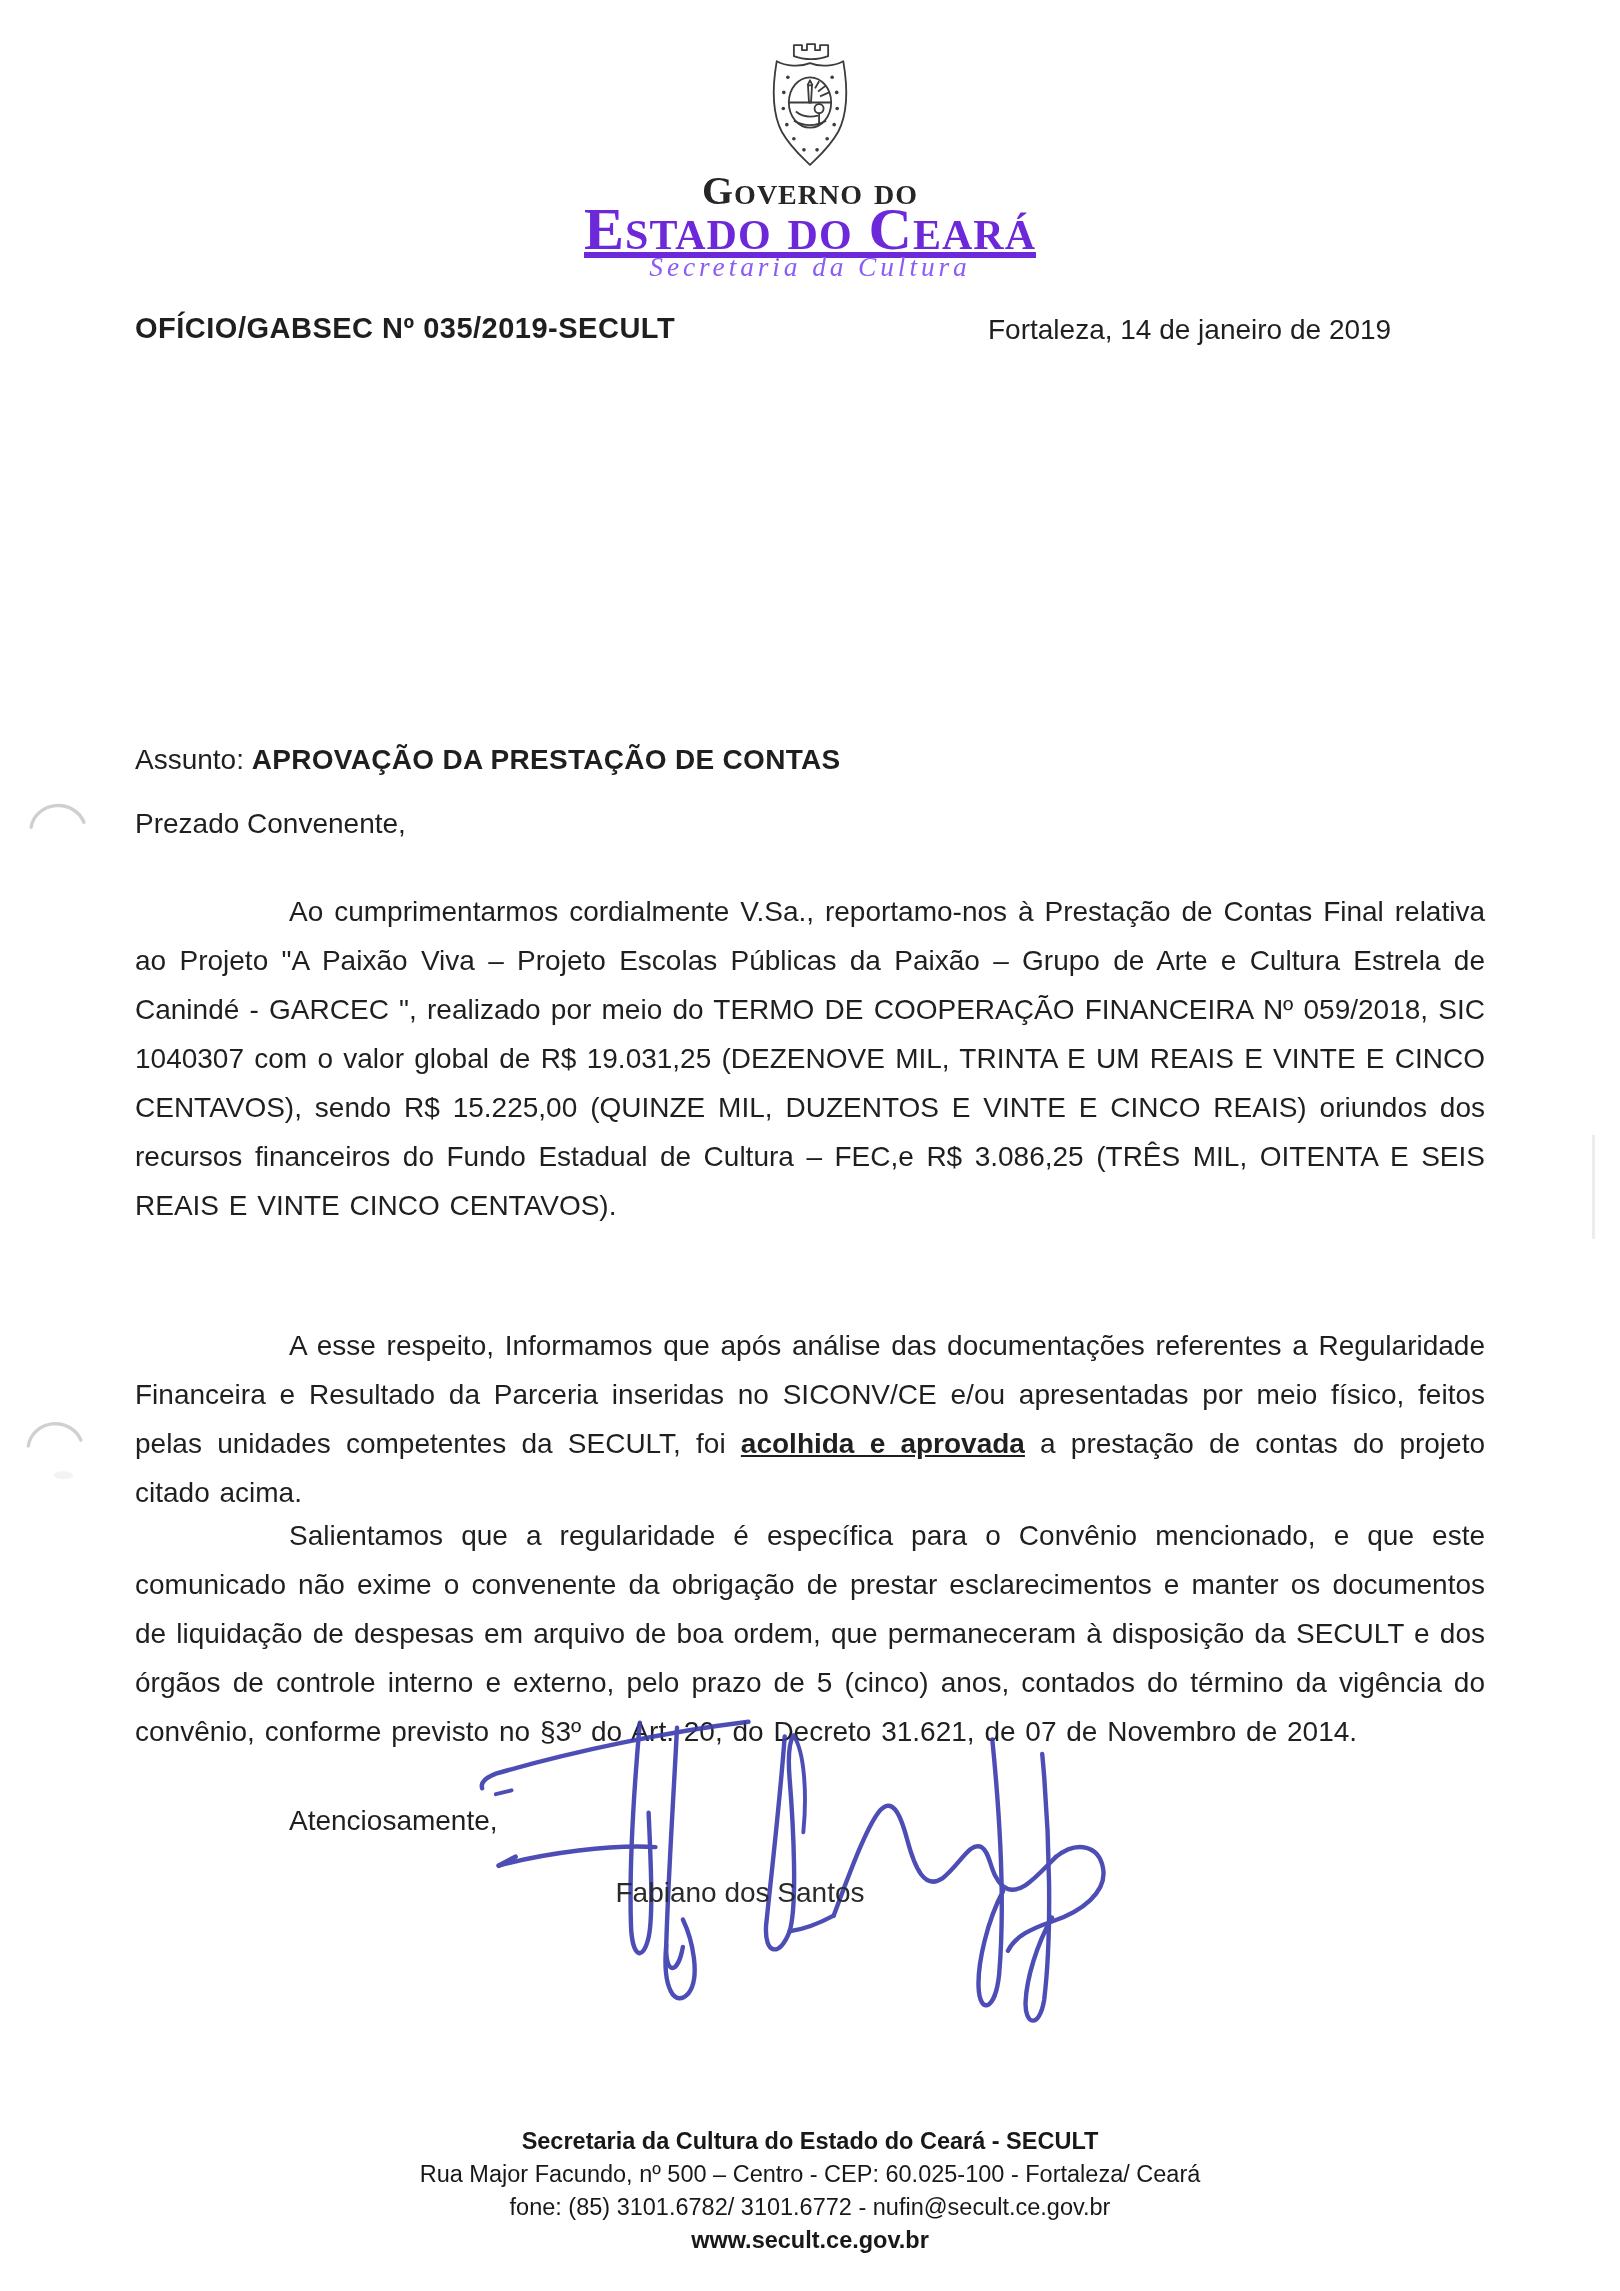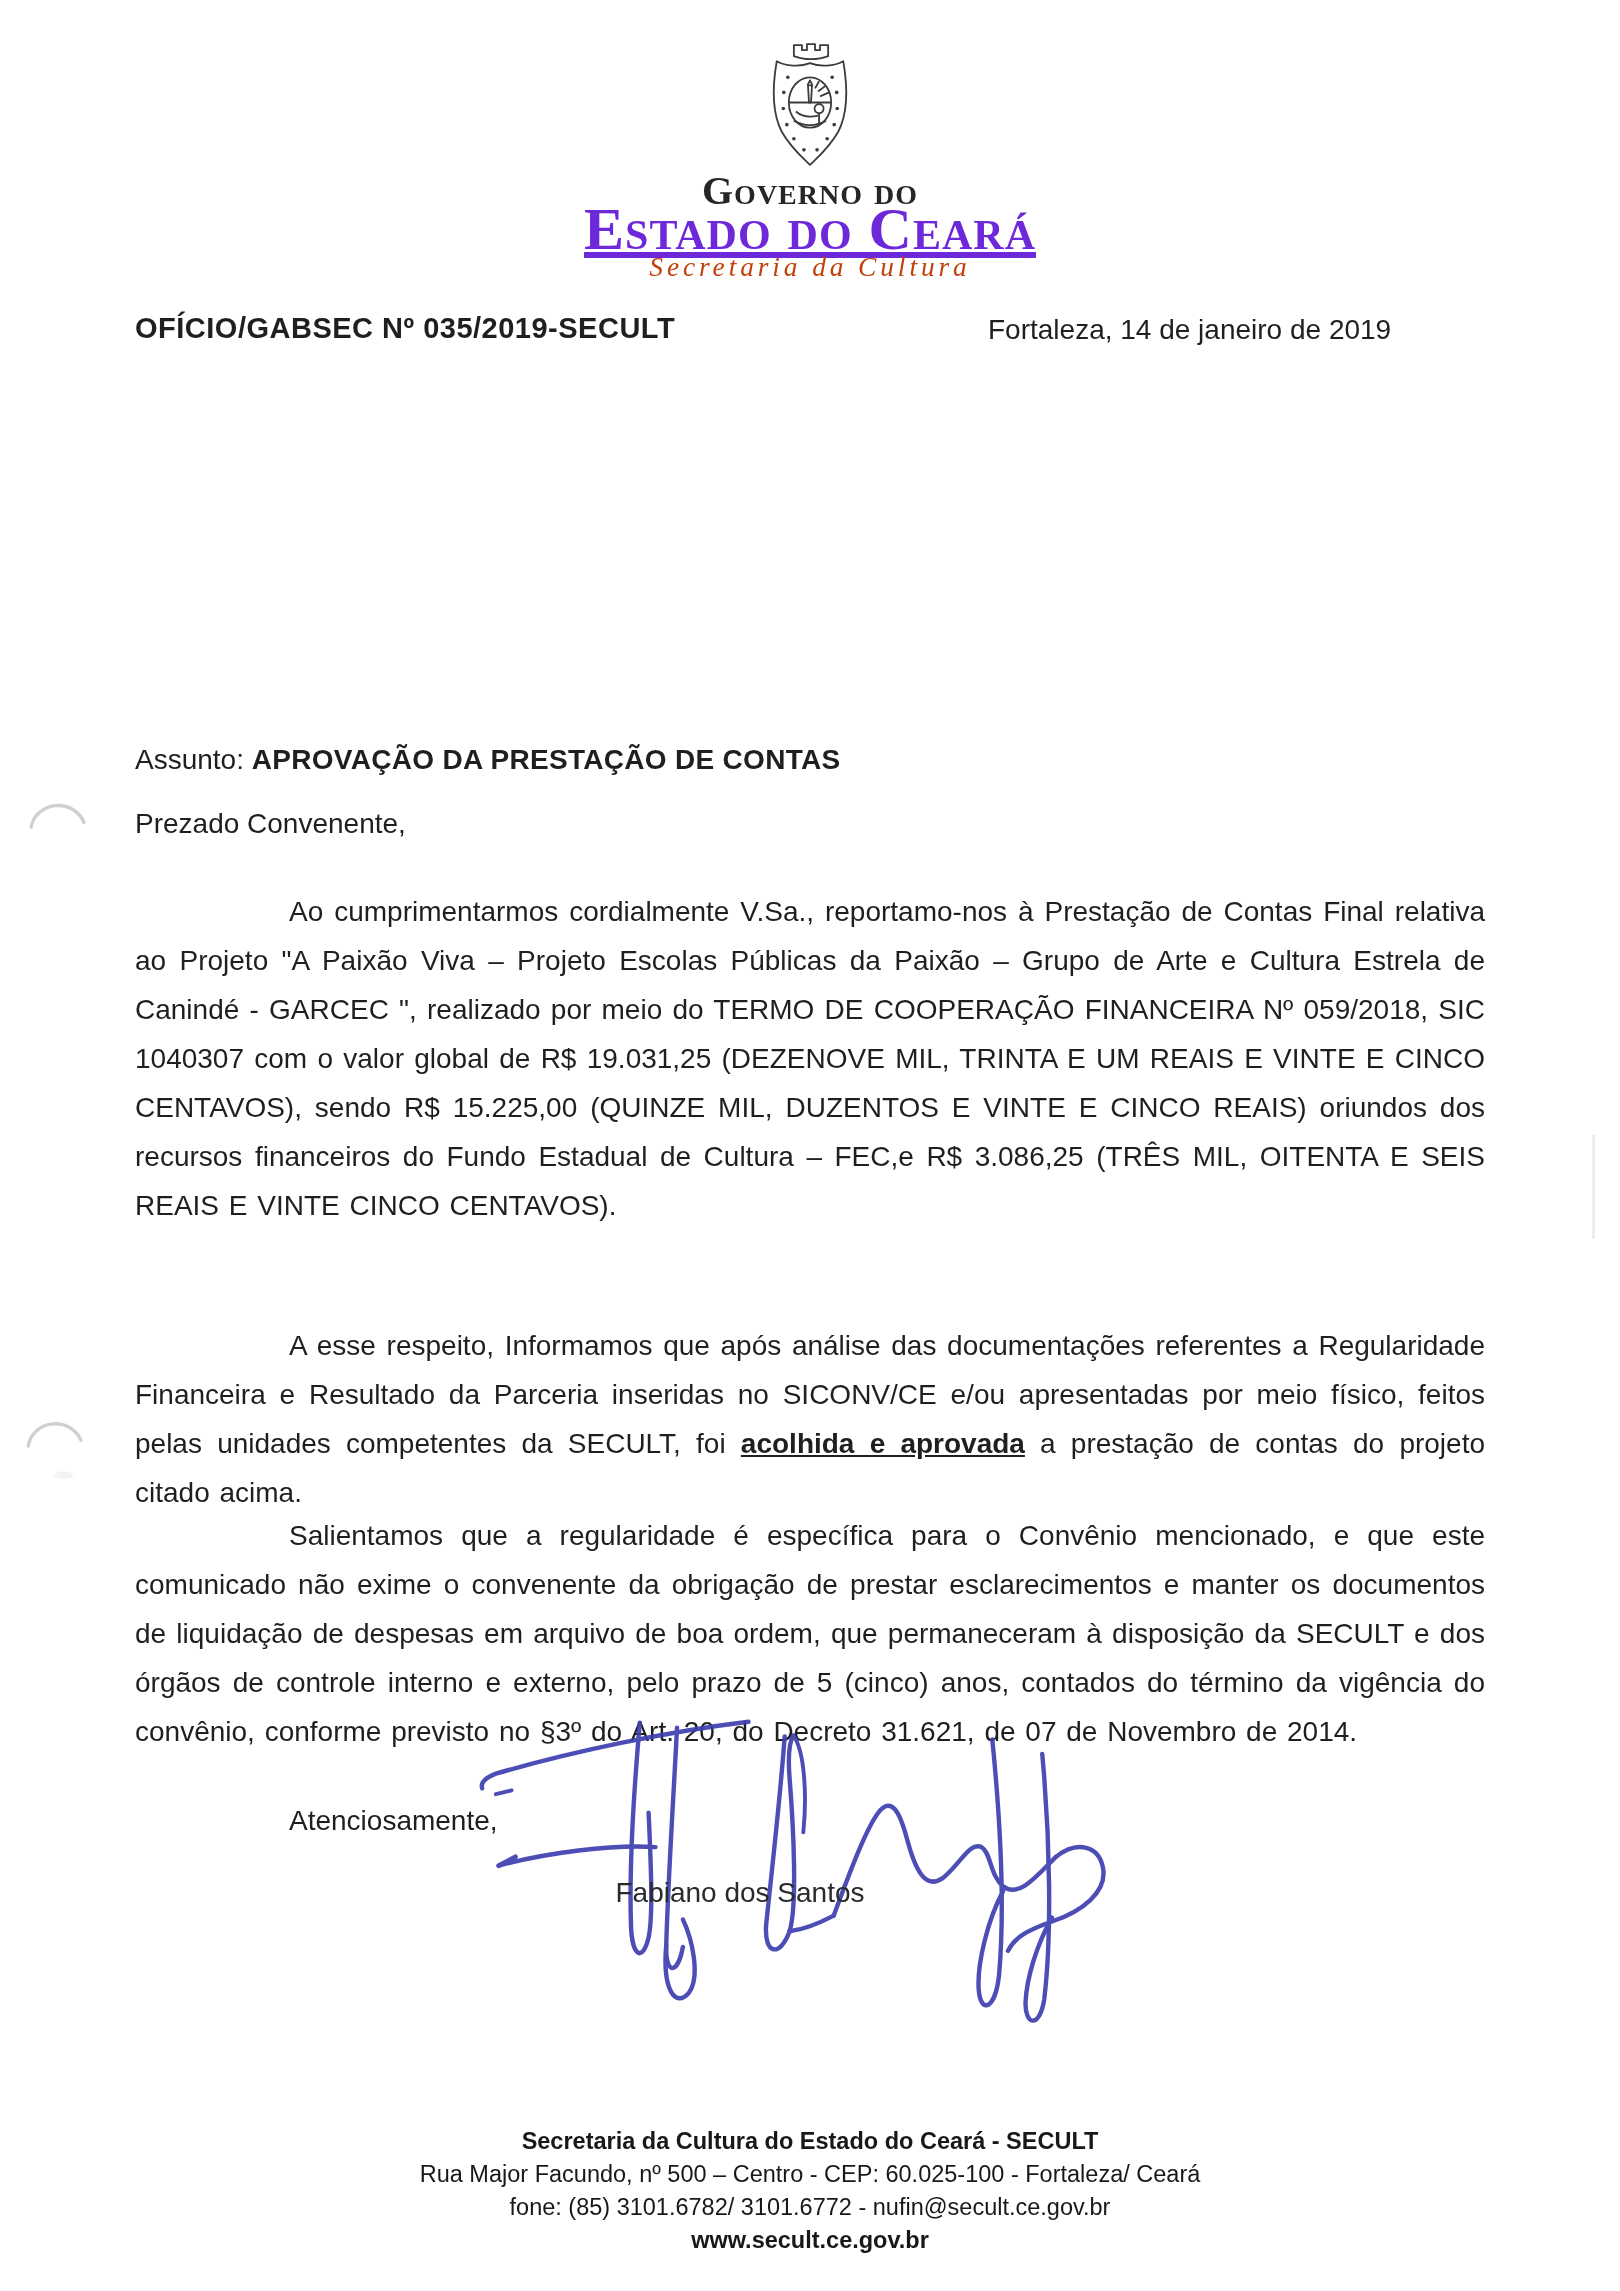--- a/index.html
+++ b/index.html
@@ -18,21 +18,21 @@
   .org1{
     font-family:"Liberation Serif", serif;font-variant:small-caps;
     font-size:40px;line-height:37px;letter-spacing:1px;color:#262626;font-weight:600;
   }
   .org2{
     font-family:"Liberation Serif", serif;font-variant:small-caps;
     font-size:60px;line-height:41px;letter-spacing:1px;color:#6d28d9;font-weight:600;text-decoration:underline;
   }
   .orgsub{
     font-family:"Liberation Serif", serif;font-style:italic;
-    font-size:27.4px;line-height:31px;letter-spacing:3.9px;color:#c2410c;margin-top:2px;
+    font-size:27.4px;line-height:31px;letter-spacing:3.9px;color:#8b5cf6;margin-top:2px;
   }
   
   .refnum{position:absolute;top:312px;left:135px;font-size:29px;font-weight:bold;letter-spacing:0.5px;}
   .refdate{position:absolute;top:314px;left:988px;font-size:28px;}
   
   .recipient{position:absolute;top:439px;left:135px;font-size:28px;line-height:47px;}
   
   .subject{position:absolute;top:744px;left:135px;font-size:28px;}
   .subject b{letter-spacing:0.3px;}
   .salutation{position:absolute;top:808px;left:135px;font-size:28px;}

